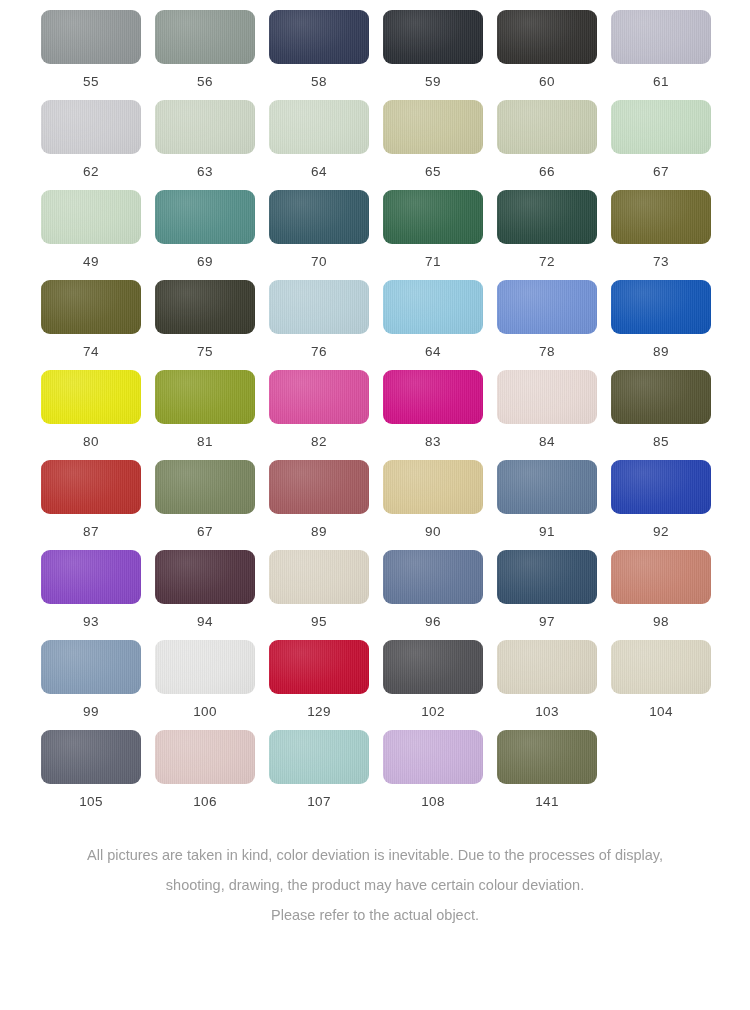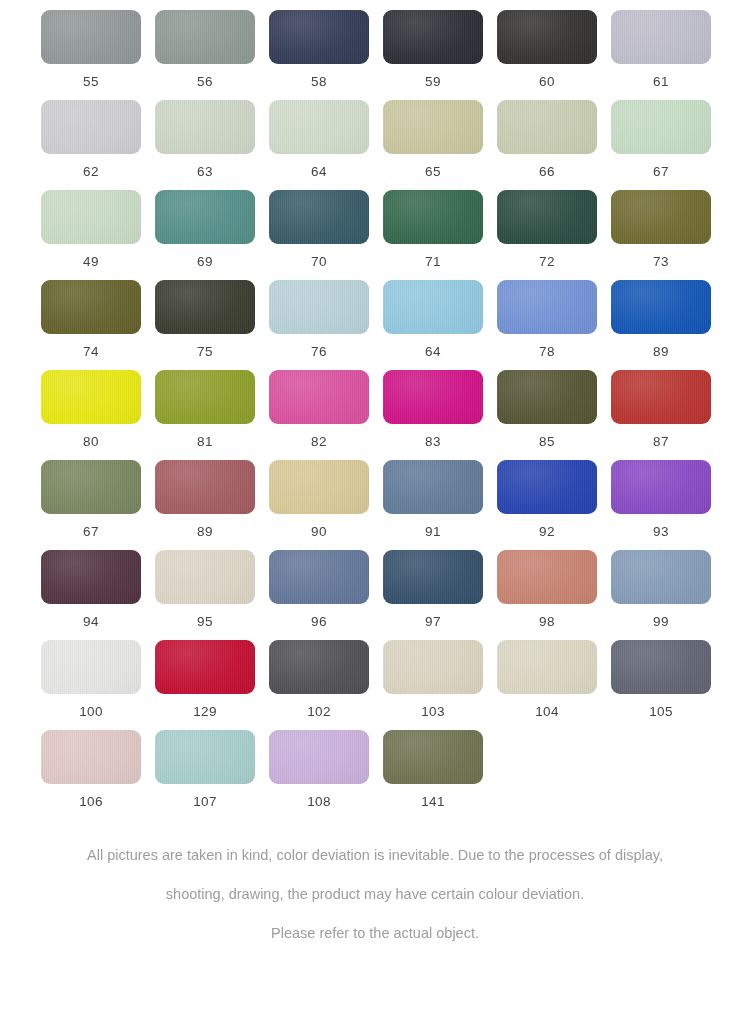--- a/index.html
+++ b/index.html
@@ -69,21 +69,21 @@
   }
   .disclaimer {
     margin-top: 22px;
     text-align: center;
     color: #9d9d9d;
     font-size: 14.5px;
     line-height: 27px;
     padding: 0 24px;
   }
   .disclaimer p {
-    margin: 12px;
+    margin: 3px;
   }
 </style>
 </head>
 <body>
 
 <div id="swatch-catalog">
 
   <div class="swatch-grid" id="swatch-grid">
       <div class="swatch-cell">
         <div class="swatch-chip" style="background: rgb(142, 148, 149);"></div>
@@ -189,20 +189,24 @@
         <div class="swatch-chip" style="background: rgb(138, 156, 34);"></div>
         <div class="swatch-label">81</div>
       </div>
       <div class="swatch-cell">
         <div class="swatch-chip" style="background: rgb(217, 74, 156);"></div>
         <div class="swatch-label">82</div>
       </div>
       <div class="swatch-cell">
         <div class="swatch-chip" style="background: rgb(207, 10, 132);"></div>
         <div class="swatch-label">83</div>
+      </div>
+      <div class="swatch-cell">
+        <div class="swatch-chip" style="background: rgb(232, 217, 212);"></div>
+        <div class="swatch-label">84</div>
       </div>
       <div class="swatch-cell">
         <div class="swatch-chip" style="background: rgb(79, 78, 44);"></div>
         <div class="swatch-label">85</div>
       </div>
       <div class="swatch-cell">
         <div class="swatch-chip" style="background: rgb(183, 44, 40);"></div>
         <div class="swatch-label">87</div>
       </div>
       <div class="swatch-cell">

